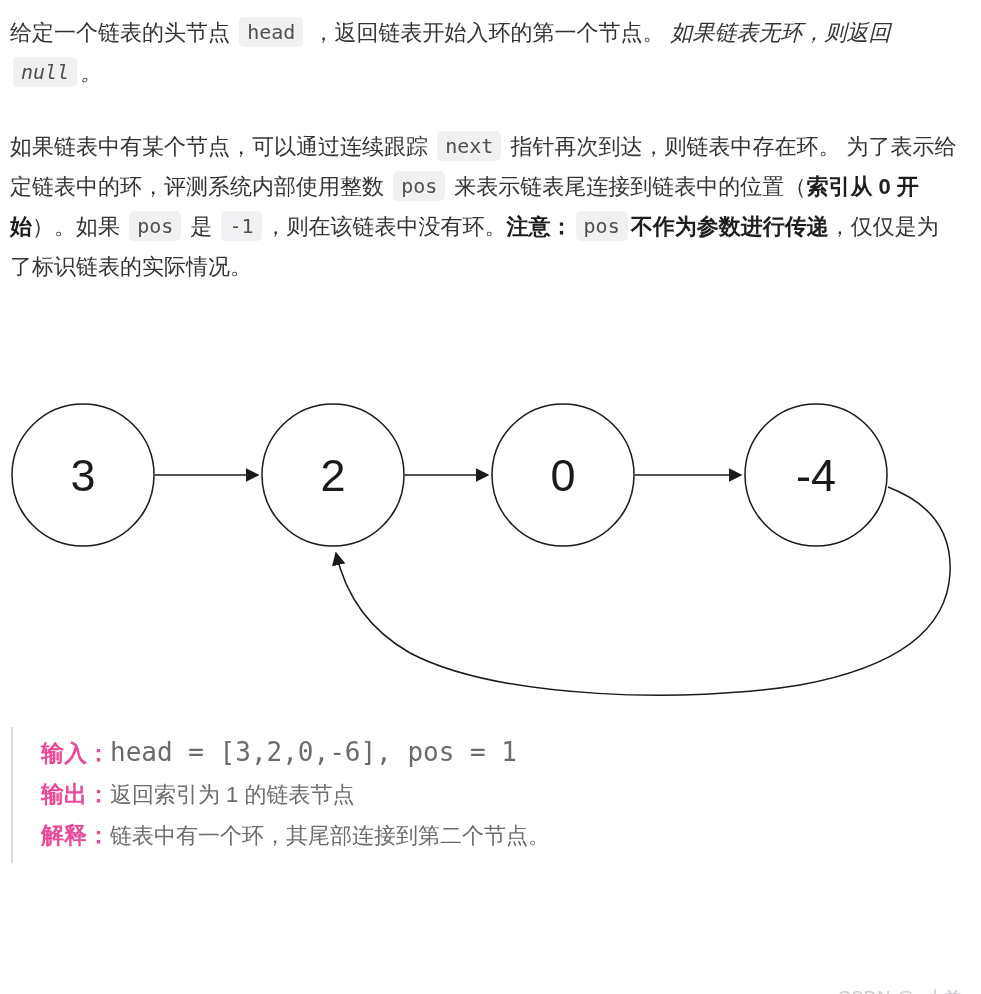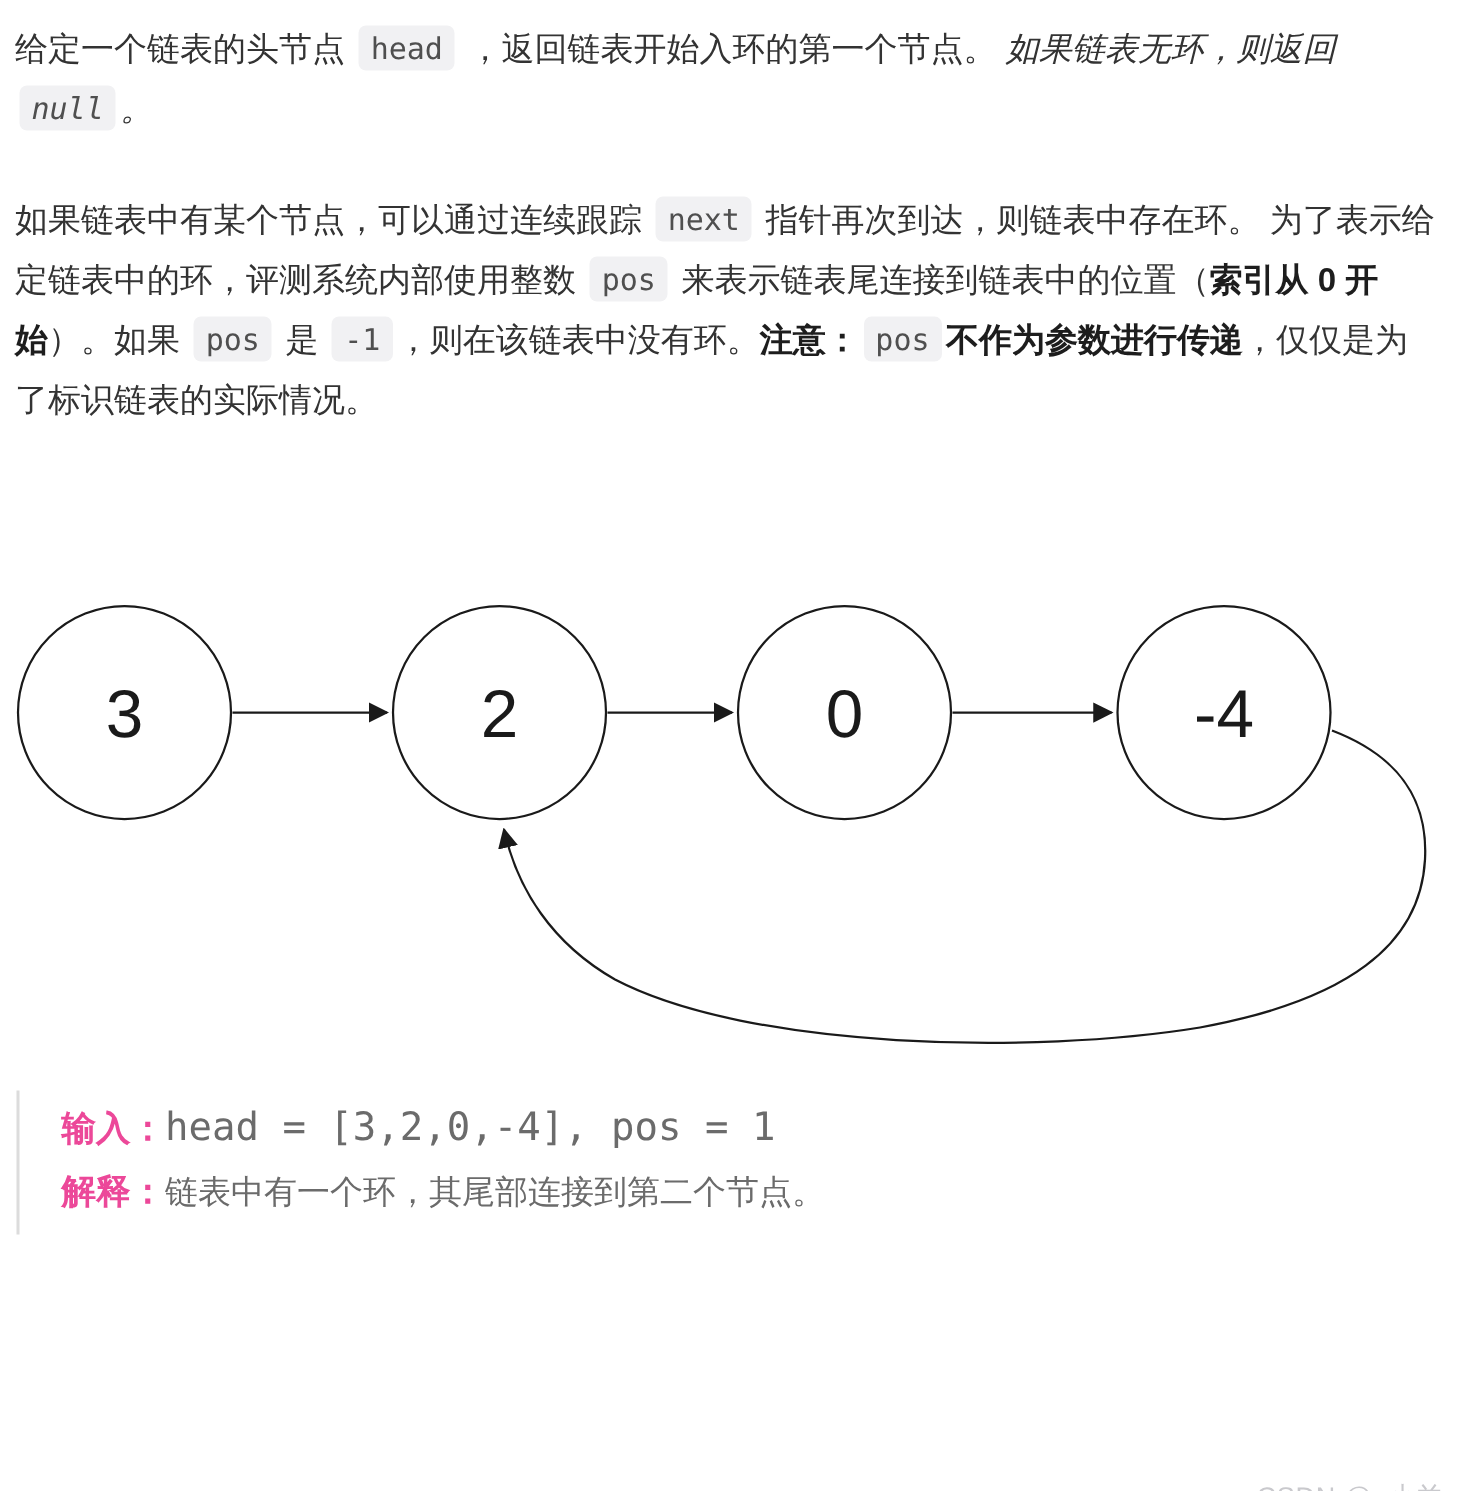--- a/index.html
+++ b/index.html
@@ -104,19 +104,20 @@
       <g text-anchor="middle">
         <text class="node-label" x="83" y="96">3</text>
         <text class="node-label" x="333" y="96">2</text>
         <text class="node-label" x="563" y="96">0</text>
         <text class="node-label" x="816" y="96">-4</text>
       </g>
     </svg>
   </div>
 
   <div class="example-block">
-    <div class="example-line"><span class="example-label">输入：</span><span class="val-mono">head = [3,2,0,-4], pos = 1</span></div>
+    <div class="example-line"><span class="example-label">输入：</span><span class="val-mono">head = [3,2,0,-6], pos = 1</span></div>
+    <div class="example-line"><span class="example-label">输出：</span><span class="val-text">返回索引为 1 的链表节点</span></div>
     <div class="example-line"><span class="example-label">解释：</span><span class="val-text">链表中有一个环，其尾部连接到第二个节点。</span></div>
   </div>
 
 </div>
 
 <div class="watermark">CSDN @_小羊_</div>
 
 </body></html>

